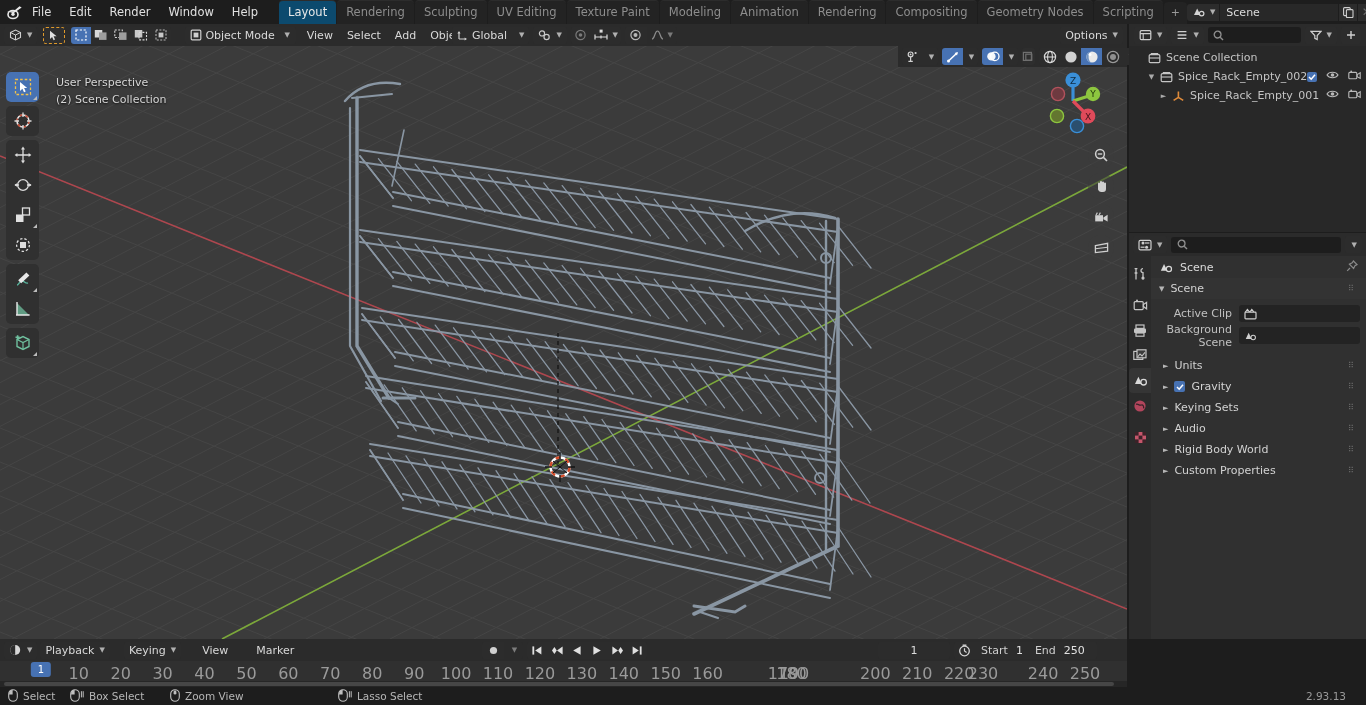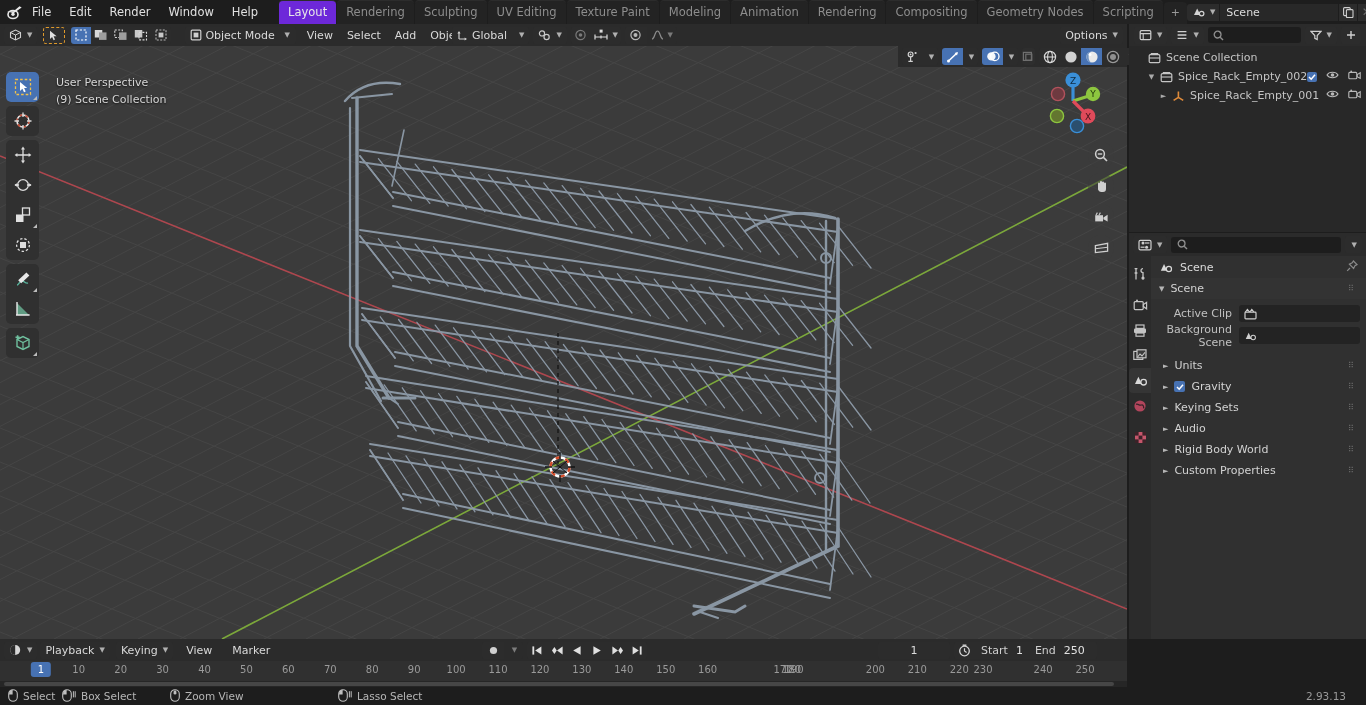--- a/index.html
+++ b/index.html
@@ -24,21 +24,21 @@
   .menu-item {
     padding: 3px 9px; color: #e0e0e0; font-size: 11.5px;
     border-radius: 3px; white-space: nowrap; cursor: default;
   }
   .wsp-tabs { display: flex; align-items: flex-end; height: 24px; margin-left: 12px; }
   .wsp-tab {
     padding: 4px 9px 5px 9px; font-size: 11.5px; color: #8d8d8d;
     background: #232323; margin-right: 1px; border-radius: 4px 4px 0 0;
     border-top: 1px solid #2c2c2c; white-space: nowrap;
   }
-  .wsp-tab.active { background: #6d28d9; color: #e8e8e8; }
+  .wsp-tab.active { background: #0c4a6e; color: #e8e8e8; }
   .wsp-plus { padding: 4px 7px 5px 7px; color: #9a9a9a; background:#232323; border-radius:4px 4px 0 0;}
 
   .topbar-right { margin-left: auto; display: flex; align-items: center; gap: 4px; padding-right: 6px; }
   .id-block { display: flex; align-items: center; height: 17px; }
   .id-icon-btn {
     background: #2c2c2c; border-radius: 3px 0 0 3px; height: 17px;
     display: flex; align-items: center; padding: 0 4px 0 5px; gap: 3px;
     border-right: 1px solid #1d1d1d;
   }
   .id-field {
@@ -140,21 +140,21 @@
     align-items: center; padding: 0 5px; gap: 5px;
   }
   .pfield .eyedrop { margin-left: auto; }
   .sub-panel { height: 21px; display: flex; align-items: center; padding: 0 8px 0 12px; gap: 6px; font-size: 11px; color: #d2d2d2; }
   .chk { width: 11px; height: 11px; background: #4772b3; border-radius: 2px; display:flex; align-items:center; justify-content:center; }
 
   
   .timeline { position: absolute; left: 0; top: 639px; width: 1127px; height: 48px; background: #2b2b2b; }
   .tl-header { height: 22px; display: flex; align-items: center; padding: 0 4px; gap: 3px; }
   .tl-scale { position: relative; height: 20px; background: #303030; }
-  .tl-tick { position: absolute; top: 3px; font-size: 10px; color: #9a9a9a; transform: translateX(-50%); }
+  .tl-tick { position: absolute; top: 3px; font-size: 16px; color: #9a9a9a; transform: translateX(-50%); }
   .tl-cur {
     position: absolute; top: 1px; height: 15px; background: #4772b3; border-radius: 3px;
     color: #fff; font-size: 10px; display: flex; align-items: center; justify-content: center;
     padding: 0 7px; transform: translateX(-50%);
   }
   .tl-scroll { position: absolute; left: 0; bottom: 0; width: 1127px; height: 6px; background: #262626; }
   .tl-scroll-bar { position: absolute; left: 4px; top: 1px; height: 4px; width: 1110px; background: #464646; border-radius: 2px; }
   .tl-field {
     background: #2c2c2c; height: 17px; border-radius: 3px; width: 72px; display: flex;
     align-items: center; justify-content: center; font-size: 11px; color: #dcdcdc;
@@ -759,21 +759,21 @@
 
     <svg width="34" height="34" style="position:absolute;left:543px;top:404px">
       <circle cx="17" cy="17" r="9.5" fill="none" stroke="#ffffff" stroke-width="2.4"></circle>
       <circle cx="17" cy="17" r="9.5" fill="none" stroke="#d24a28" stroke-width="2.4" stroke-dasharray="5 5"></circle>
       <path d="M17 2 L17 9 M17 25 L17 32 M2 17 L9 17 M25 17 L32 17" stroke="#141414" stroke-width="1.3"></path>
       <path d="M10 11 L24 23 M24 11 L10 23" stroke="#141414" stroke-width="1"></path>
     </svg>
 
     <div class="vp-text">
       <div>User Perspective</div>
-      <div class="l2">(9) Scene Collection</div>
+      <div class="l2">(2) Scene Collection</div>
     </div>
 
     <div class="vp-toolbar">
       <div class="tgroup">
         <div class="tbtn active">
           <svg width="18" height="18" viewBox="0 0 18 18">
             <rect x="1.5" y="1.5" width="15" height="15" fill="none" stroke="#f2c14a" stroke-width="1.3" stroke-dasharray="2.6 2"></rect>
             <path d="M6 4 L6 13 L8.4 10.7 L10 14.2 L11.7 13.4 L10.1 10.1 L13.2 10.1 Z" fill="#ffffff"></path>
           </svg>
           <div class="corner"></div>
@@ -1231,21 +1231,21 @@
 
   <div class="timeline">
     <div class="tl-header">
       <div class="hdr-btn">
         <svg width="13" height="12" viewBox="0 0 13 12">
             <circle cx="6.2" cy="6" r="5" fill="#d8d8d8"></circle>
             <path d="M6.2 1 A5 5 0 0 0 6.2 11 Z" fill="#2c2c2c"></path>
           </svg>
         <span class="chev">▼</span>
       </div>
-      <div id="tlmenus" style="display:flex;align-items:flex-end;gap:6px">
+      <div id="tlmenus" style="display:flex;align-items:flex-end;gap:14px">
           <div class="hdr-btn">
             <span>Playback</span>
             <span class="chev">▼</span>
           </div>
           <div class="hdr-btn">
             <span>Keying</span>
             <span class="chev">▼</span>
           </div>
           <div class="hdr-plain">View</div>
           <div class="hdr-plain">Marker</div>
@@ -1353,21 +1353,21 @@
 
   <div class="statusbar">
     <div id="sb-hints" style="display:flex;align-items:center;">
         <div class="sb-item" style="position: absolute; left: 8px;">
           <span class="mouse-ico"><svg width="10" height="13" viewBox="0 0 10 13">
               <rect x="0.7" y="0.7" width="8.6" height="11.6" rx="4.3" fill="none" stroke="#bfbfbf" stroke-width="1.1"></rect>
               <path d="M1 5.4 L4.6 5.4 L4.6 0.8 a4 4.6 0 0 0-3.6 4.6 Z" fill="#bfbfbf"></path>
             </svg></span>
           <span>Select</span>
         </div>
-        <div class="sb-item" style="position: absolute; left: 62px;">
+        <div class="sb-item" style="position: absolute; left: 70px;">
           <span class="mouse-ico"><svg width="14" height="13" viewBox="0 0 14 13">
               <rect x="0.7" y="0.7" width="8.6" height="11.6" rx="4.3" fill="none" stroke="#bfbfbf" stroke-width="1.1"></rect>
               <path d="M1 5.4 L4.6 5.4 L4.6 0.8 a4 4.6 0 0 0-3.6 4.6 Z" fill="#bfbfbf"></path>
               <path d="M11.4 2.2 L11.4 8.4 M13.2 2.2 L13.2 8.4" stroke="#bfbfbf" stroke-width="1"></path>
             </svg></span>
           <span>Box Select</span>
         </div>
         <div class="sb-item" style="position: absolute; left: 170px;">
           <span class="mouse-ico"><svg width="10" height="13" viewBox="0 0 10 13">
               <rect x="0.7" y="0.7" width="8.6" height="11.6" rx="4.3" fill="none" stroke="#bfbfbf" stroke-width="1.1"></rect>

